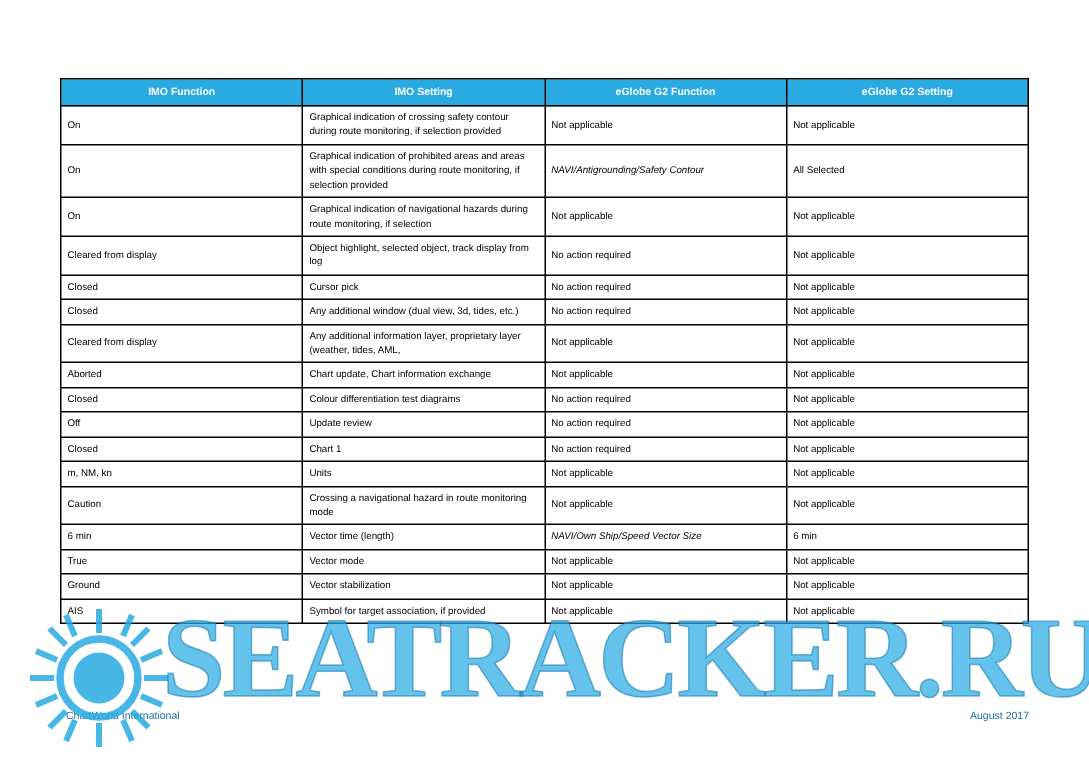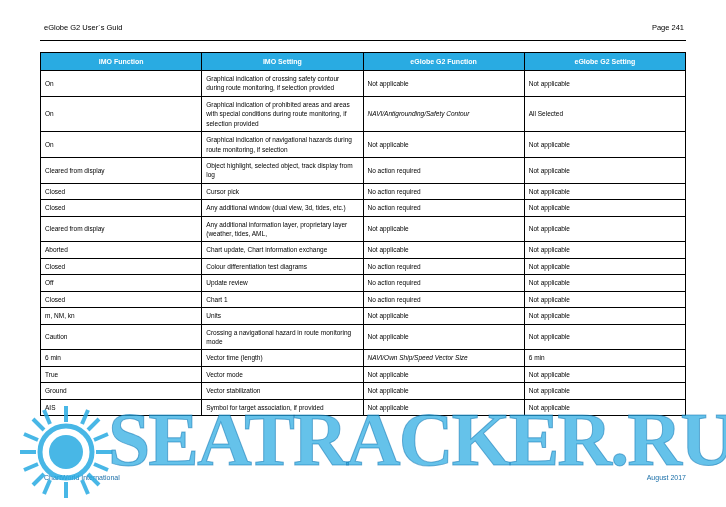--- a/index.html
+++ b/index.html
@@ -117,24 +117,20 @@
     top: 10px;
     width: 112px;
     height: 100px;
   }
 </style>
 </head>
 <body>
 
 <div class="page">
 
-  <div class="header">
-    <span class="header-left">eGlobe G2 User´s Guid</span>
-    <span class="header-right">Page 241</span>
-  </div>
 
   <div class="table-wrap">
     <table class="maintable">
       <thead>
         <tr>
           <th class="c0">IMO Function</th>
           <th class="c1">IMO Setting</th>
           <th class="c2">eGlobe G2 Function</th>
           <th class="c3">eGlobe G2 Setting</th>
         </tr>

